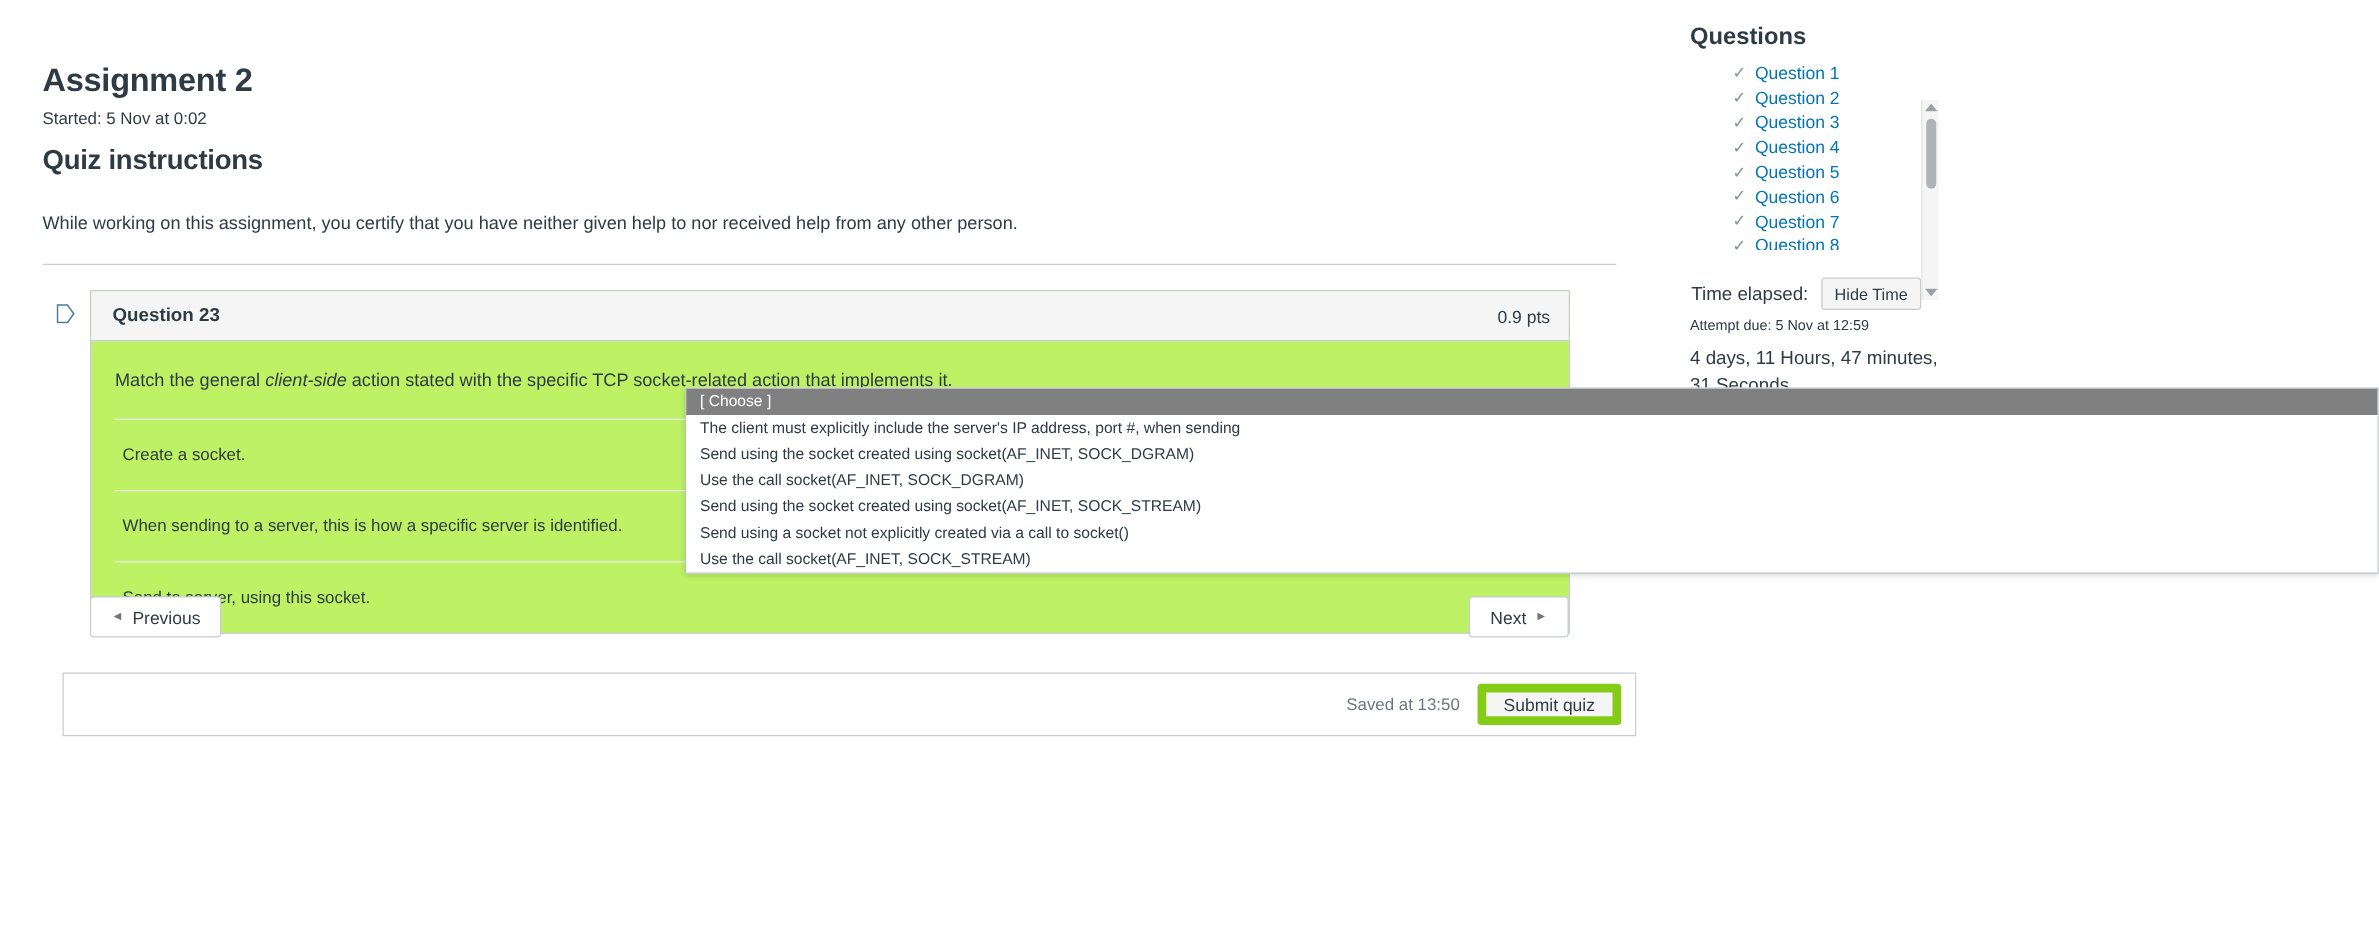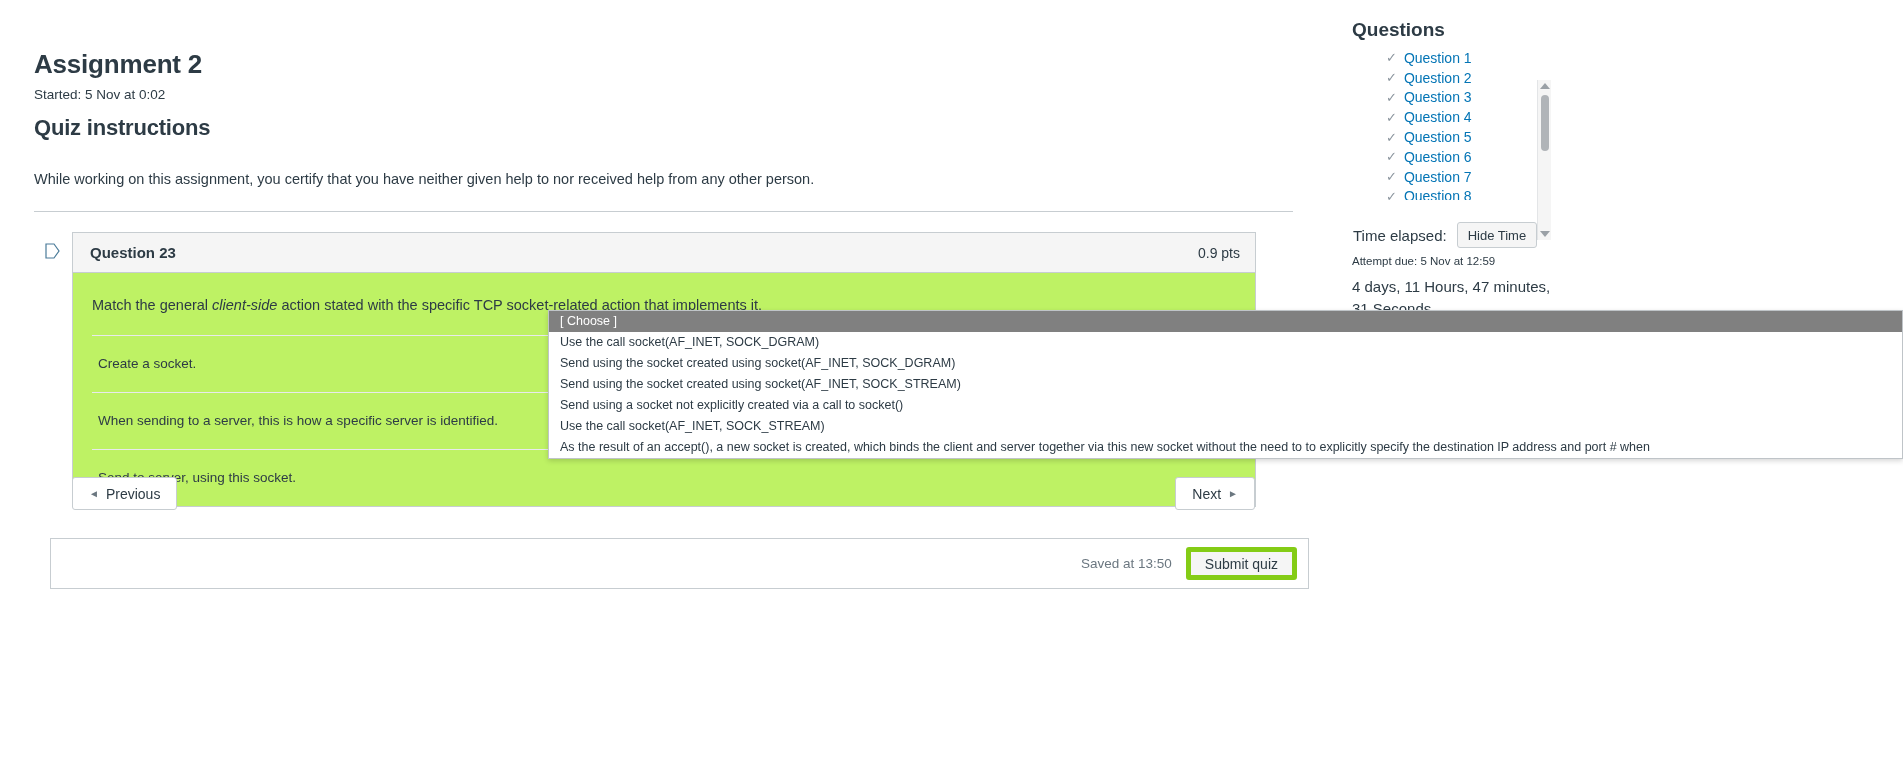--- a/index.html
+++ b/index.html
@@ -118,21 +118,21 @@
   
   #submit-bar {
     position: absolute; left: 50px; top: 538px;
     width: 1259px; height: 51px;
     border: 1px solid #c7cdd1; background: #fff;
     display: flex; align-items: center; justify-content: flex-end;
     padding: 0 11px 0 0; gap: 14px; z-index: 5;
   }
   .saved-text { font-size: 13.5px; color: #6b7780; }
   .submit-btn {
-    background: #f5f5f5; border: 5px solid #84cc16; border-radius: 3px;
+    background: #f5f5f5; border: 7px solid #84cc16; border-radius: 3px;
     font-size: 14px; color: #2d3b45; height: 33px; padding: 0 14px;
     cursor: pointer; font-family: "Liberation Sans", sans-serif;
   }
 
   
   #sidebar {
     position: absolute; left: 1352px; top: 0;
     width: 551px; height: 761px; padding: 18px 0 0 0;
   }
   .sidebar-title {
@@ -266,26 +266,26 @@
     </button>
   </div>
 
   <div id="submit-bar">
     <span class="saved-text">Saved at 13:50</span>
     <button class="submit-btn">Submit quiz</button>
   </div>
 
   <div id="dropdown">
     <div class="dd-option selected">[ Choose ]</div>
+    <div class="dd-option">The client must explicitly include the server's IP address, port #, when sending</div>
+    <div class="dd-option">Send using the socket created using socket(AF_INET, SOCK_DGRAM)</div>
     <div class="dd-option">Use the call socket(AF_INET, SOCK_DGRAM)</div>
-    <div class="dd-option">Send using the socket created using socket(AF_INET, SOCK_DGRAM)</div>
     <div class="dd-option">Send using the socket created using socket(AF_INET, SOCK_STREAM)</div>
     <div class="dd-option">Send using a socket not explicitly created via a call to socket()</div>
     <div class="dd-option">Use the call socket(AF_INET, SOCK_STREAM)</div>
-    <div class="dd-option">As the result of an accept(), a new socket is created, which binds the client and server together via this new socket without the need to to explicitly specify the destination IP address and port # when</div>
   </div>
 
   <div id="sidebar">
 
     <h2 class="sidebar-title">Questions</h2>
 
     <div class="q-list-wrap">
       <ul class="q-list">
         <li class="q-item">
           <span class="q-check">✓</span>

